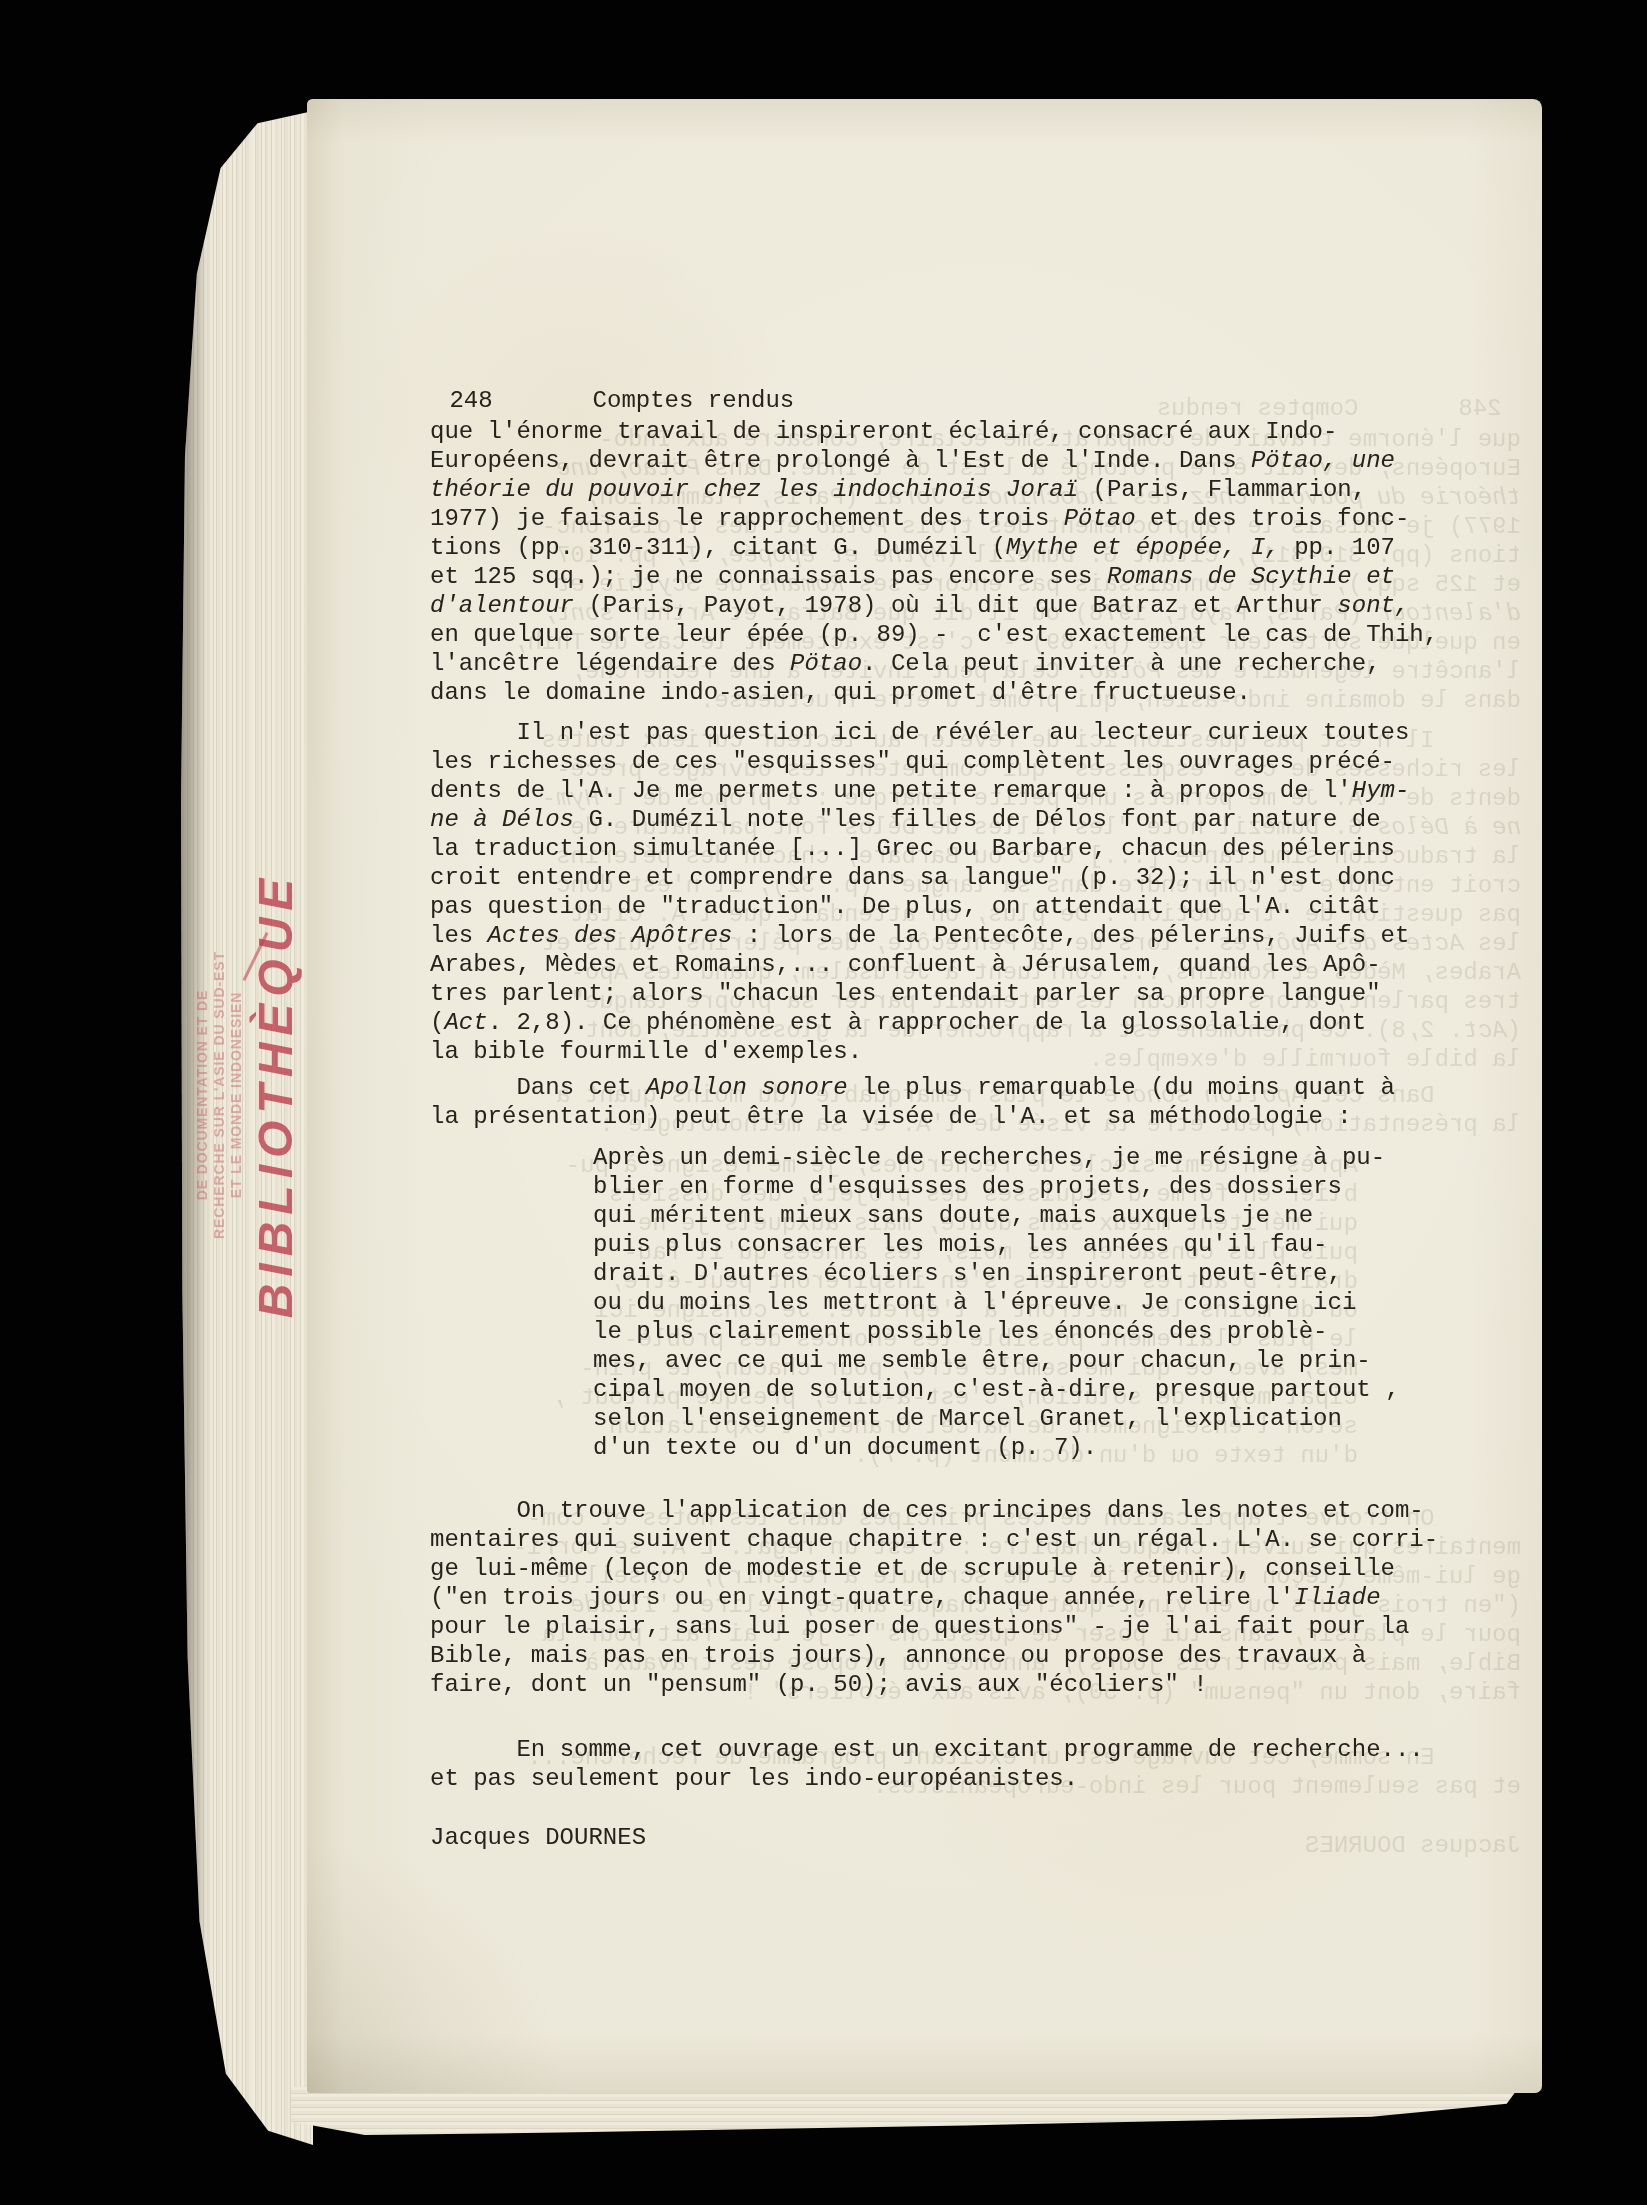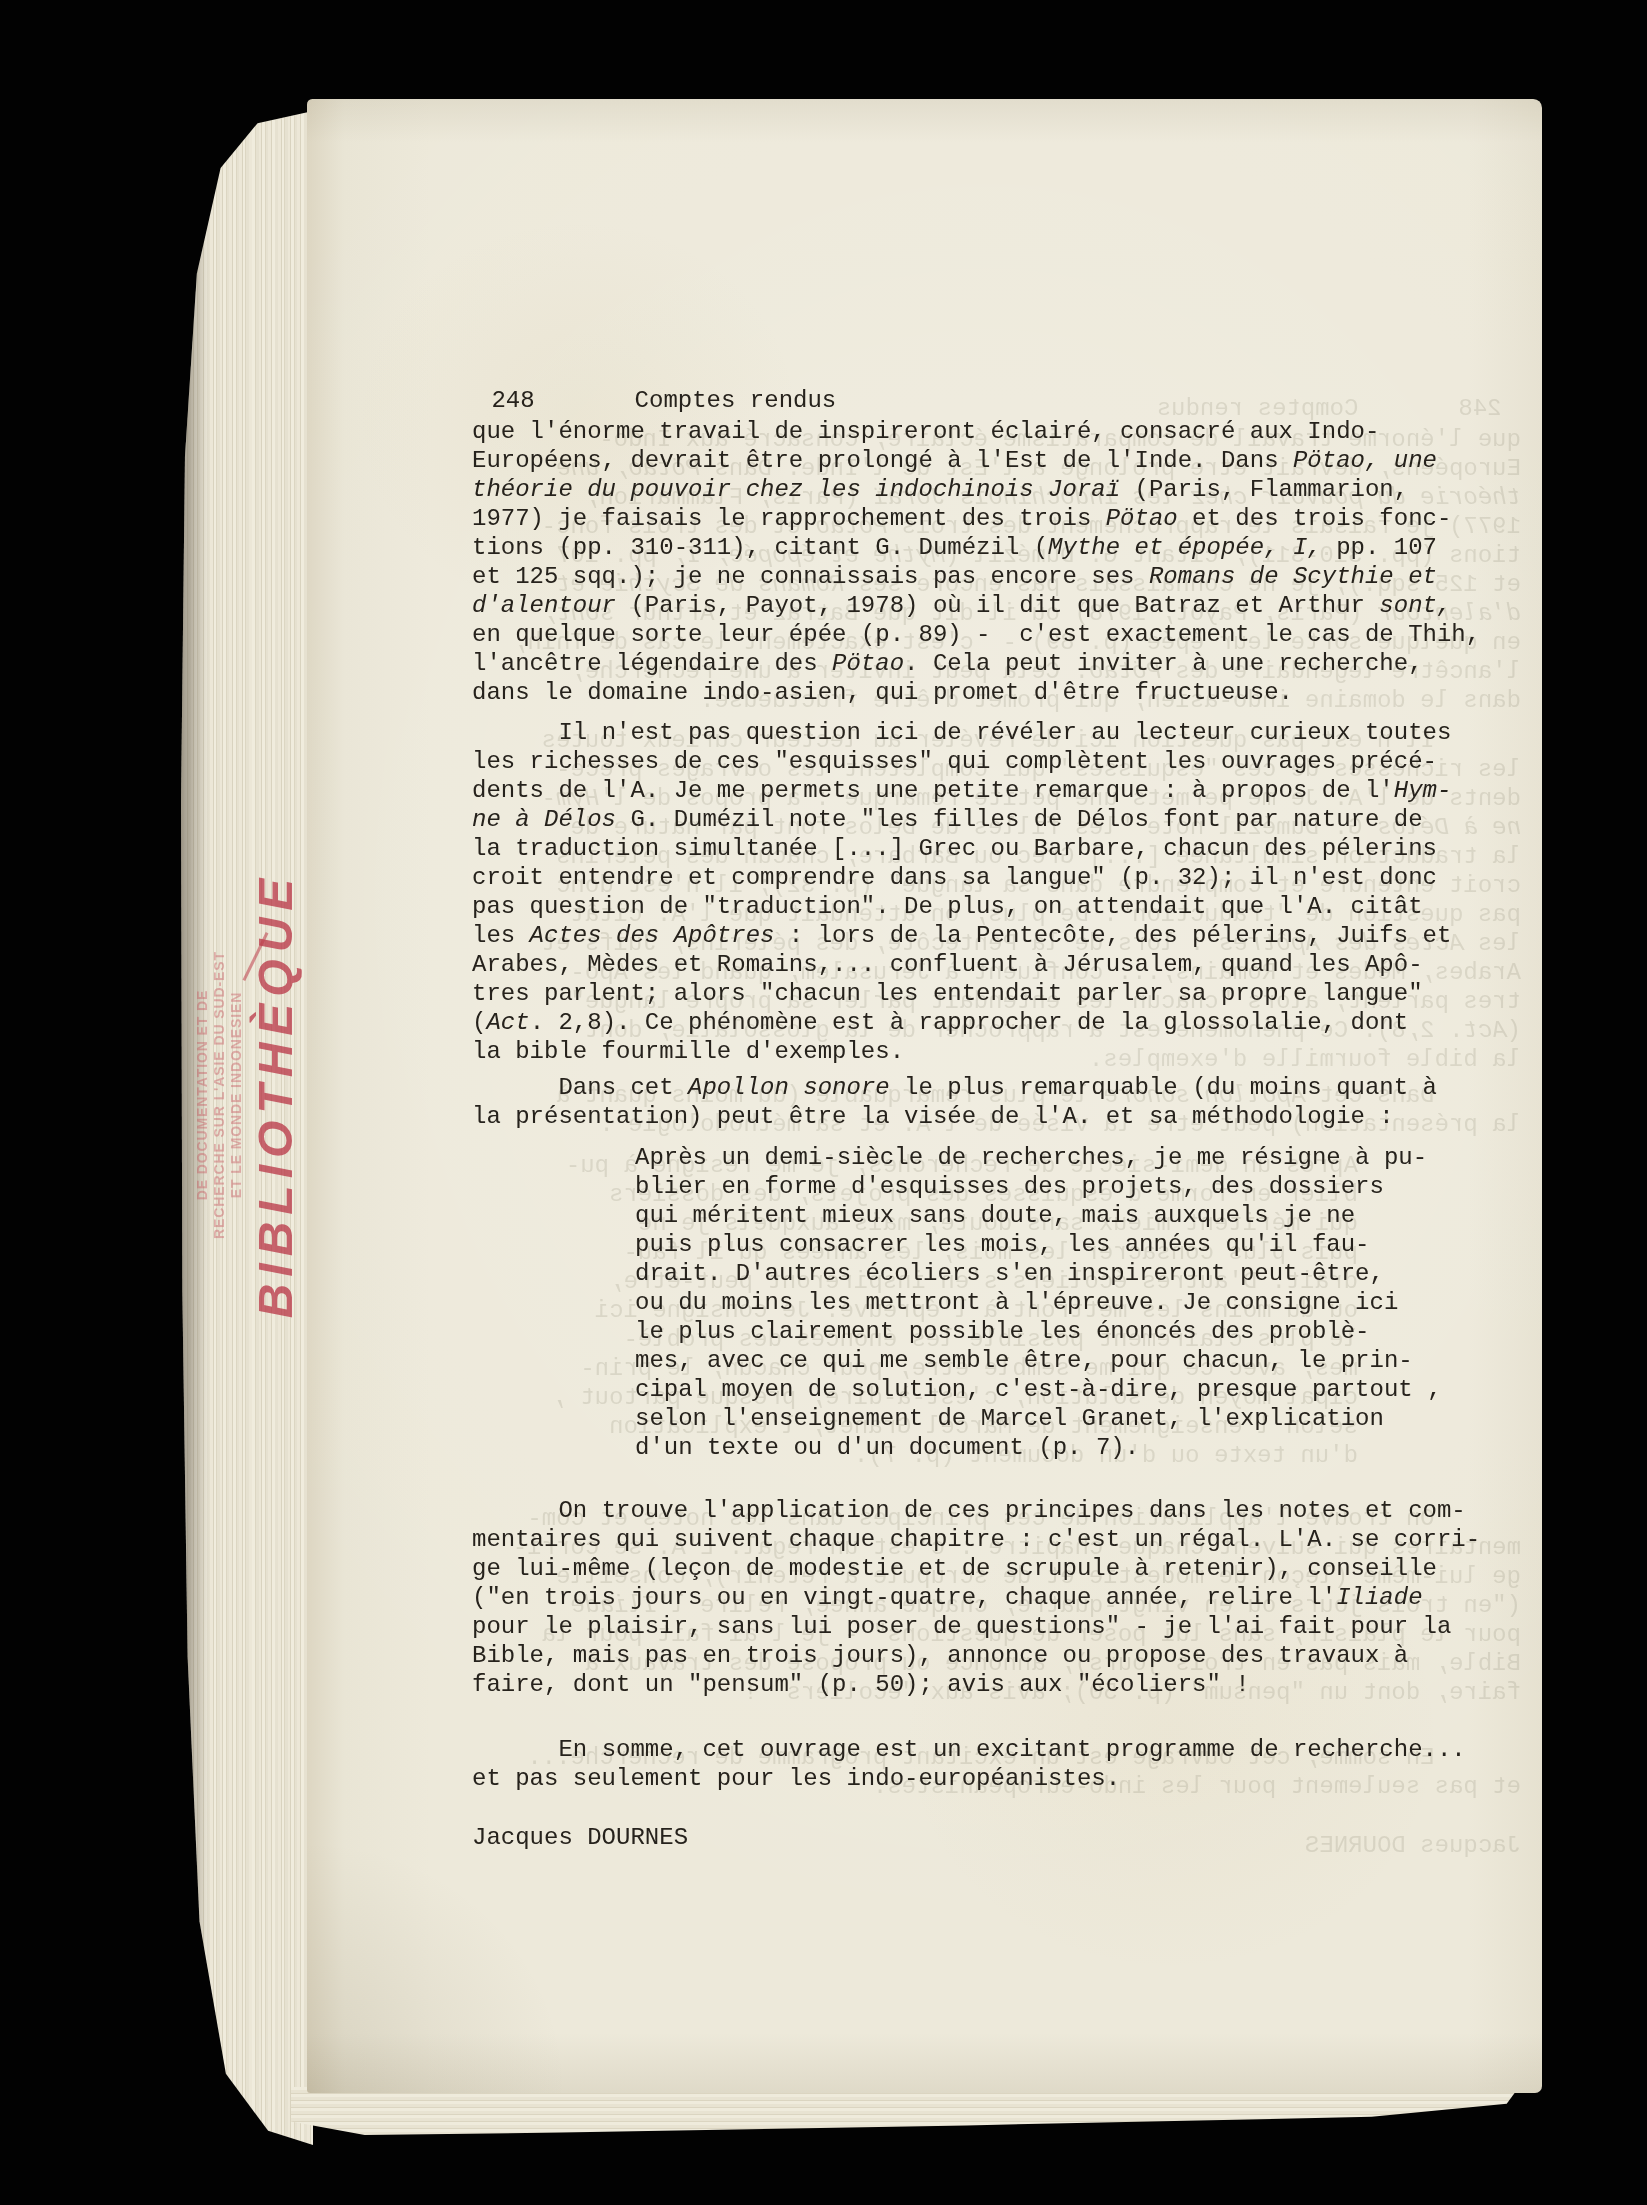--- a/index.html
+++ b/index.html
@@ -24,21 +24,21 @@
       radial-gradient(22% 12% at 70% 82%, rgba(186,158,92,.06) 0%, rgba(0,0,0,0) 100%),
       linear-gradient(90deg, #ddd6c2 0%, #e9e5d5 3%, #ede9da 10%, #ede9da 94%, #e6e1d0 100%),
       #ece8d8;
     box-shadow:0 0 16px rgba(0,0,0,.9) inset 0 0;}
   .page::before{content:"";position:absolute;inset:0;border-radius:inherit;
     background:linear-gradient(180deg, rgba(120,105,70,.10) 0%, rgba(0,0,0,0) 2.2%, rgba(0,0,0,0) 97%, rgba(120,105,70,.12) 100%);}
   .page::after{content:"";position:absolute;inset:0;border-radius:inherit;
     background:radial-gradient(30% 18% at 0% 100%, rgba(110,95,60,.14) 0%, rgba(0,0,0,0) 70%);}
 
   
-  .text{position:absolute;left:472px;top:386px;width:1067px;color:#26221c;
+  .text{position:absolute;left:430px;top:386px;width:1067px;color:#26221c;
         font-size:24px;line-height:29px;z-index:5;}
   .pg-header{padding-left:19.4px;margin-bottom:1.8px;}
   .pg-header .title{margin-left:100px;}
   .para{white-space:pre-wrap;margin:0 0 11.5px 0;}
   .paras{display:flow-root;}
   .paras .para:nth-child(2){margin-bottom:7px;}
   .paras .para.quote{padding-left:163px;margin-bottom:34px;}
   .paras .para:nth-child(5){margin-bottom:36px;}
   .paras .para:nth-child(6){margin-bottom:0;}
   .it{font-style:italic;}

